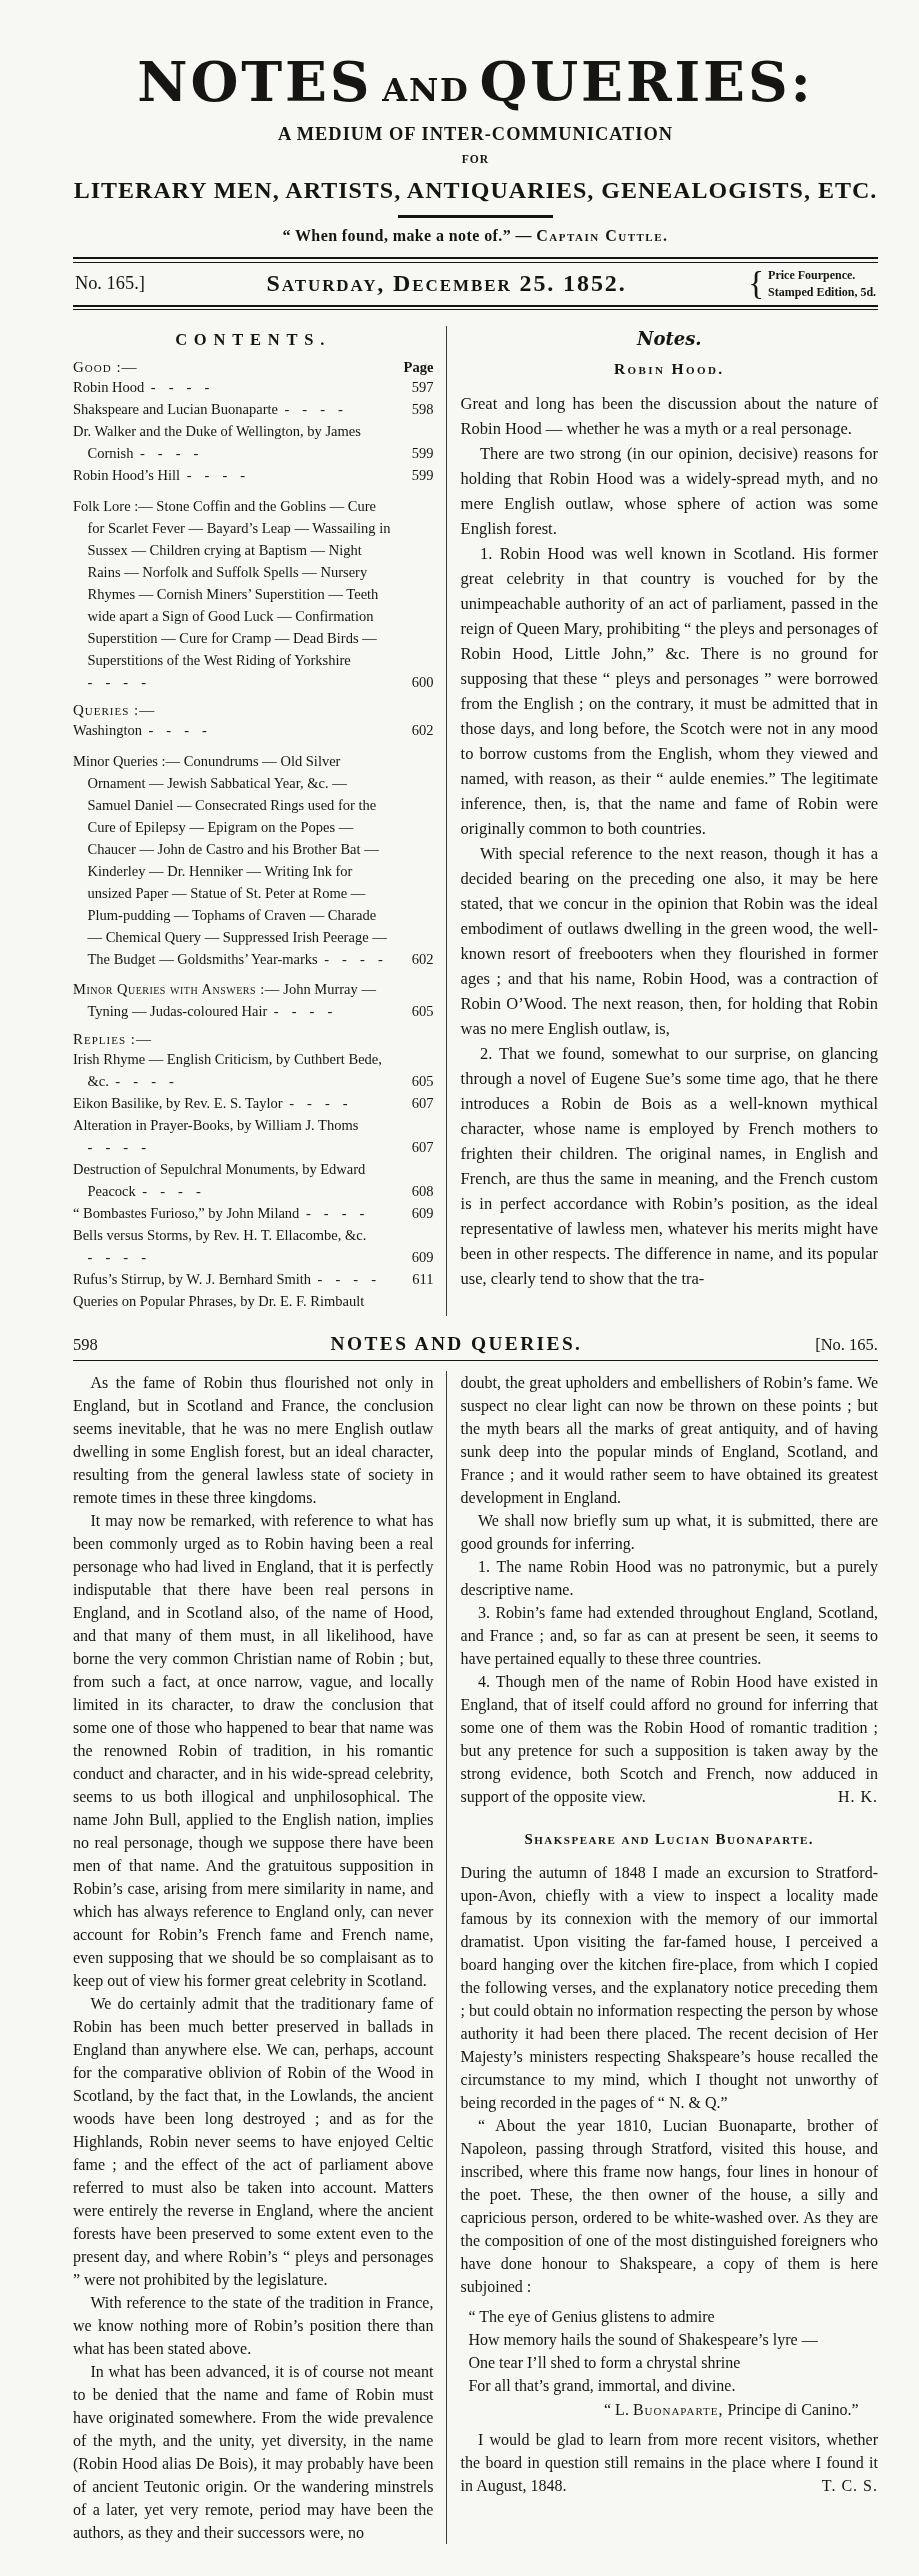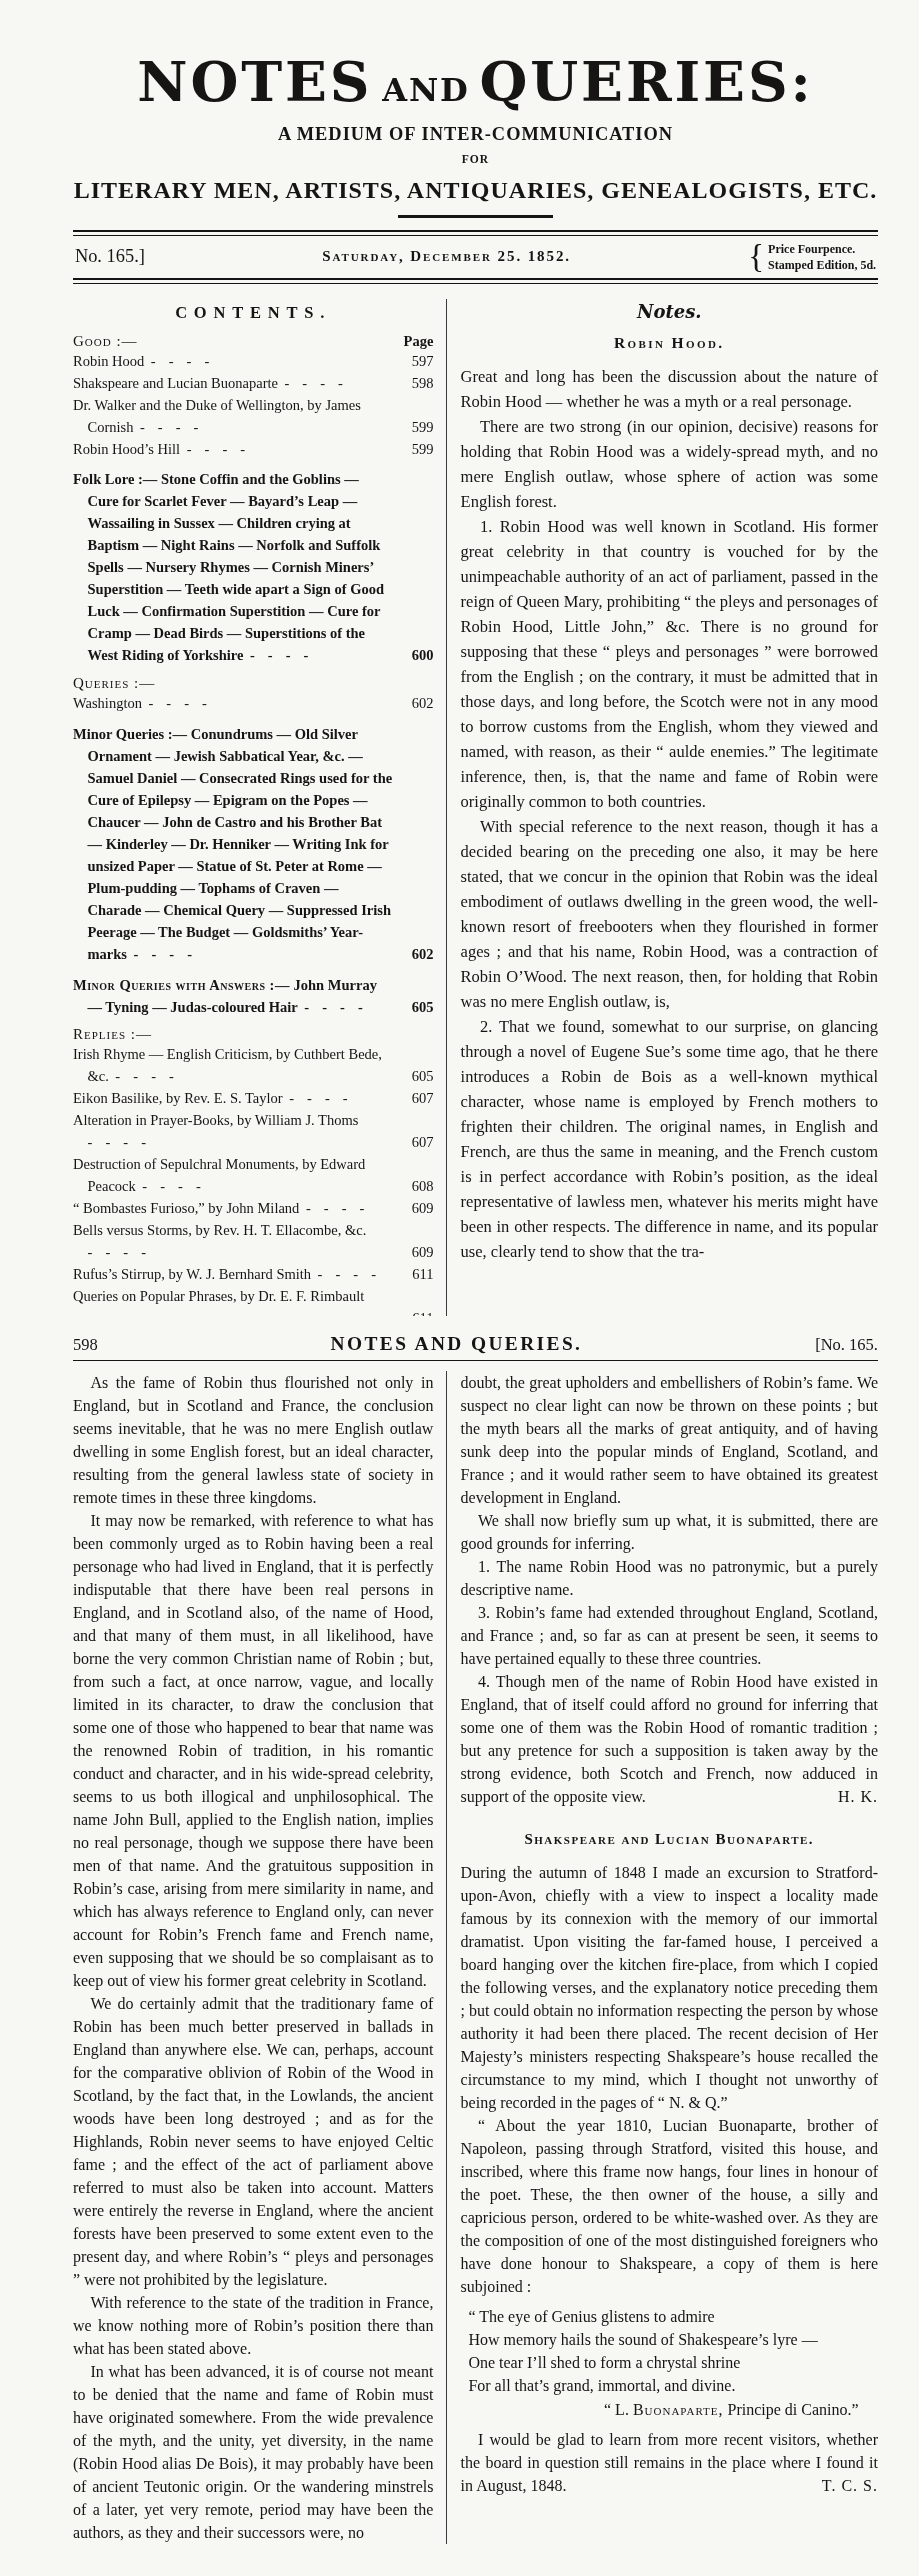--- a/index.html
+++ b/index.html
@@ -25,21 +25,21 @@
   .m-sub{ text-align:center;margin-top:14.5px;font-weight:700;font-size:18.4px;letter-spacing:1px; }
   .m-for{ text-align:center;margin-top:8.7px;font-weight:700;font-size:11.6px;letter-spacing:1px; }
   .m-aud{ text-align:center;margin-top:10.7px;font-weight:700;font-size:24px;letter-spacing:1px;white-space:nowrap; }
   .m-rule{width:155px;height:2.9px;background:#141414;margin:11.6px auto 8.7px auto;}
   .m-motto{ text-align:center;font-size:16px;font-weight:700;letter-spacing:0.4px; }
   .m-motto .sc{font-variant:small-caps;letter-spacing:1.5px;}
   .dbl-rule{border-top:2.4px solid #141414;border-bottom:1.3px solid #141414;height:2.9px;margin-top:11.6px;}
   .dbl-rule.below{margin-top:0;}
   .issue-row{display:flex;justify-content:space-between;align-items:center;padding:4.8px 1.9px;gap:10px;}
   .issue-no{font-size:18.4px;}
-  .issue-date{font-size:15px;font-weight:700;font-variant:small-caps;letter-spacing:1.9px;}
+  .issue-date{font-size:24px;font-weight:700;font-variant:small-caps;letter-spacing:1.9px;}
   .price-block{display:flex;align-items:center;}
   .price-brace{font-size:33px;font-weight:400;line-height:.9;margin-right:3.9px;}
   .price-lines{font-size:12px;font-weight:700;line-height:1.35;}
 
   
   .cols{display:flex;margin-top:15.5px;align-items:stretch;}
   .col-left{width:373px;flex:0 0 373px;padding-right:12.6px;box-sizing:border-box;}
   .col-divider{width:1px;background:#3a3a3a;flex:0 0 1px;}
   .col-right{flex:1;padding-left:13.6px;min-width:0;}
 
@@ -47,21 +47,21 @@
   .contents-heading{text-align:center;font-weight:700;font-size:16.5px;letter-spacing:6.8px;margin:3.9px 0 9.7px 0;}
   .c-toprow{display:flex;justify-content:space-between;align-items:baseline;}
   .c-label{font-variant:small-caps;font-size:15px;letter-spacing:1px;}
   .c-page-label{font-size:14.5px;font-weight:600;}
   .csec{margin-top:8.7px;}
   .csec.first{margin-top:0;}
   .ci{display:flex;align-items:flex-end;font-size:14.5px;line-height:22px;}
   .ci-text{flex:1;padding-left:14.5px;text-indent:-14.5px;text-align:left;}
   .ci-text::after{content:" -\2002-\2002-\2002-";letter-spacing:2.9px;color:#171513;}
   .ci-page{margin-left:19px;flex:0 0 auto;}
-  .ci.gap{margin-top:8.7px;font-weight:bold;}
+  .ci.gap{margin-top:8.7px;}
   .sc-lead{font-variant:small-caps;letter-spacing:0.5px;}
 
   
   .notes-header{
     text-align:center;font-family:"DejaVu Serif", serif;
     font-weight:700;font-style:italic;font-size:18px;margin:1.9px 0 11.6px 0;
   }
   .art-title{ text-align:center;font-weight:700;font-variant:small-caps;font-size:15.5px;letter-spacing:2.4px;margin-bottom:12.6px; }
   .bp{margin:0;text-align:justify;text-indent:19.4px;font-size:16.5px;line-height:25px;}
   .bp.noindent{text-indent:0;}
@@ -91,20 +91,24 @@
   <div class="m-title">
     <span>NOTES</span><span class="m-and">AND</span><span>QUERIES:</span>
   </div>
 
   <div class="m-sub">A MEDIUM OF INTER-COMMUNICATION</div>
   <div class="m-for">FOR</div>
   <div class="m-aud">LITERARY MEN, ARTISTS, ANTIQUARIES, GENEALOGISTS, ETC.</div>
 
   <div class="m-rule"></div>
 
+  <div class="m-motto">
+    <span>“ When found, make a note of.” —</span>
+    <span class="sc">Captain Cuttle.</span>
+  </div>
 
   <div class="dbl-rule"></div>
   <div class="issue-row">
     <span class="issue-no">No. 165.]</span>
     <span class="issue-date">Saturday, December 25. 1852.</span>
     <span class="price-block">
       <span class="price-brace">{</span>
       <span class="price-lines">
         <span>Price Fourpence.</span><br>
         <span>Stamped Edition, 5d.</span>

